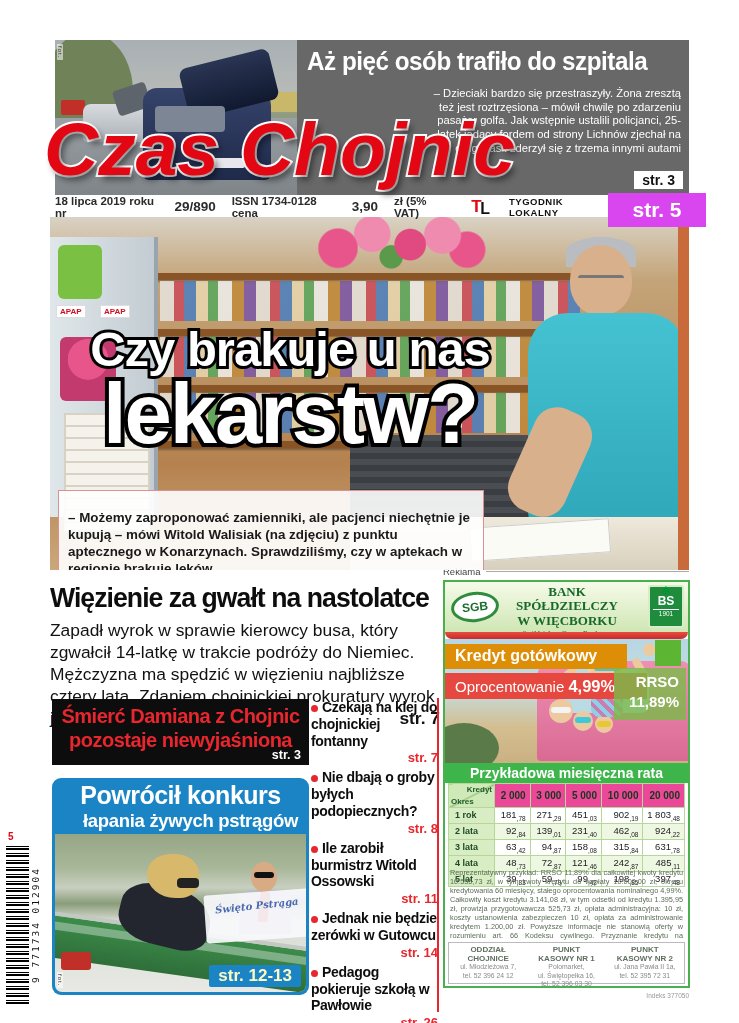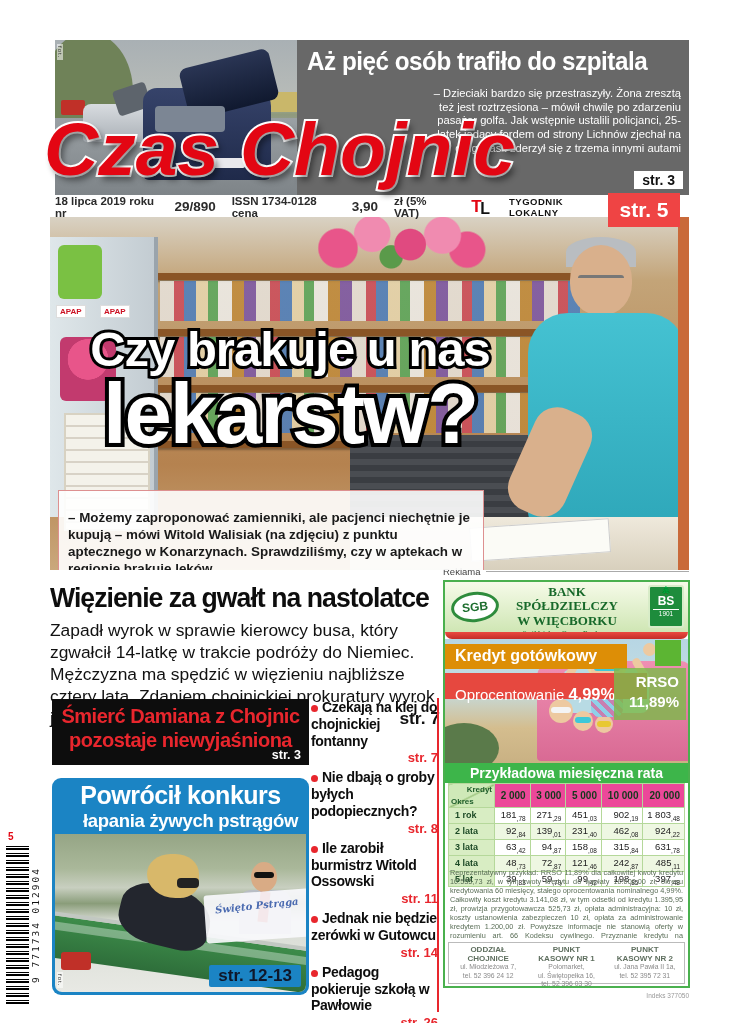--- a/index.html
+++ b/index.html
@@ -32,21 +32,21 @@
     -webkit-text-stroke:4px #ffffff; paint-order:stroke fill; text-shadow:4px 5px 6px rgba(0,0,0,.45); }
 
   .dateline { left:50px; top:196px; width:556px; height:21px; background:#fff; z-index:7; display:flex; align-items:center; gap:16px; padding-left:5px; color:#2b2b2b; }
   .dl-t1 { font-size:11.5px; font-weight:700; }
   .dl-big { font-size:13.5px; font-weight:900; }
   .tl-logo { position:relative; width:24px; height:18px; margin-left:6px; }
   .tl-t { position:absolute; left:0; top:0; color:#e30613; font-weight:900; font-size:17px; line-height:1; }
   .tl-l { position:absolute; left:9px; top:3px; color:#111; font-weight:900; font-size:16px; line-height:1; }
   .tl-label { font-size:9.5px; font-weight:900; letter-spacing:.5px; color:#111; }
 
-  .str5-box { left:608px; top:193px; width:72px; height:34px; background:#ef4444; color:#fff; font-weight:900; font-size:21px; display:flex; align-items:center; justify-content:center; z-index:9; }
+  .str5-box { left:608px; top:193px; width:98px; height:34px; background:#d946ef; color:#fff; font-weight:900; font-size:21px; display:flex; align-items:center; justify-content:center; z-index:9; }
 
   
   .main-photo { left:50px; top:217px; width:639px; height:353px; overflow:hidden; background:linear-gradient(#d9d2c4 0%,#c3a478 18%,#b5824f 70%,#caa87c 100%); }
   .shelf-row { position:absolute; left:110px; width:420px; height:40px; background:repeating-linear-gradient(90deg,#e8e4de 0 14px,#cc4a5a 14px 24px,#4a7ec0 24px 36px,#e8d8b0 36px 48px,#58a85c 48px 58px,#f0f0ee 58px 72px,#c08a3a 72px 84px,#7a55a8 84px 96px); opacity:.85; }
   .shelf-bar { position:absolute; left:100px; width:440px; height:7px; background:#8a5526; box-shadow:0 2px 2px rgba(0,0,0,.3); }
   .fridge { left:0; top:20px; width:108px; height:280px; background:linear-gradient(90deg,#dfe7ea,#c3ccd2); border-right:4px solid #9aa4ac; }
   .fridge-green { left:8px; top:28px; width:44px; height:54px; background:#7ac143; border-radius:6px; }
   .fridge-pink { left:10px; top:120px; width:56px; height:64px; background:radial-gradient(circle at 50% 35%,#e8558a 0 40%,#c23a6e 41% 100%); border-radius:6px; }
   .apap-pack { background:#fff; color:#cc1122; font-weight:900; font-size:8px; padding:1px 3px; border:1px solid #ddd; }
   .menu-board { left:14px; top:196px; width:86px; height:118px; background:#f4f2ea; border:2px solid #d8d2c2;
@@ -97,21 +97,21 @@
   .woman-hair { position:absolute; left:34px; top:6px; width:52px; height:44px; background:#d8b86a; border-radius:50% 50% 40% 60%; }
   .woman-glasses { position:absolute; left:64px; top:30px; width:22px; height:10px; background:#222; border-radius:4px; }
   .woman-body { position:absolute; left:6px; top:38px; width:92px; height:60px; background:#23262e; border-radius:40% 50% 30% 40%; transform:rotate(14deg); }
   .man2-head { position:absolute; left:196px; top:28px; width:26px; height:30px; background:#d9ab85; border-radius:50%; }
   .man2-glasses { position:absolute; left:199px; top:38px; width:20px; height:6px; background:#111; border-radius:3px; }
   .man2-shirt { position:absolute; left:184px; top:56px; width:52px; height:44px; background:#b8bdc4; border-radius:12px 12px 0 0; }
   .man2-lanyard { position:absolute; left:204px; top:58px; width:10px; height:30px; background:#c03028; transform:rotate(6deg); }
   .trout-banner { position:absolute; left:150px; top:58px; width:105px; height:48px; background:rgba(248,248,252,.92); transform:rotate(-4deg); border-radius:3px; }
   .trout-banner span { display:block; margin-top:8px; text-align:center; font-style:italic; font-size:10px; color:#4a6ab0; font-weight:700; font-family:"DejaVu Serif", serif; transform:rotate(-2deg); }
   .red-bucket { position:absolute; left:6px; top:118px; width:30px; height:18px; background:#c03028; border-radius:3px; }
-  .str1213 { position:absolute; right:5px; bottom:5px; background:#1b84c4; color:#0f172a; font-size:17px; font-weight:900; padding:1px 9px; border-radius:2px; }
+  .str1213 { position:absolute; right:5px; bottom:5px; background:#1b84c4; color:#fef9c3; font-size:17px; font-weight:900; padding:1px 9px; border-radius:2px; }
 
   
   .bullets { left:311px; top:699px; width:127px; }
   .bullet-item { margin-bottom:4px; }
   .b-text { font-size:14px; font-weight:800; color:#0d0d0d; line-height:1.2; letter-spacing:-0.3px; }
   .dot { display:inline-block; width:7px; height:7px; border-radius:50%; background:#e8262d; margin-right:4px; }
   .b-page { text-align:right; color:#e8262d; font-size:13px; font-weight:700; margin-top:1px; margin-bottom:4px; }
   .red-vline { left:437px; top:698px; width:2px; height:314px; background:#e8262d; }
 
   
@@ -136,21 +136,21 @@
   .ad-car { position:absolute; left:92px; top:22px; width:154px; height:100px; background:linear-gradient(#ef8fb2,#d96a94); border-radius:16px 10px 4px 4px; }
   .ad-car-window { position:absolute; left:118px; top:30px; width:86px; height:44px; background:#b8dbe4; border-radius:8px; }
   .head { position:absolute; border-radius:50%; background:#edc9a0; }
   .sun { position:absolute; height:6px; border-radius:3px; }
   .girl-hair { position:absolute; left:142px; top:6px; width:40px; height:34px; background:#e8d9a0; border-radius:50% 50% 40% 40%; }
   .girl-body { position:absolute; left:146px; top:44px; width:32px; height:34px; background:repeating-linear-gradient(45deg,#c87fb0 0 4px,#8fd0e8 4px 8px); border-radius:8px; }
   .hand { position:absolute; width:13px; height:13px; border-radius:50%; background:#edc9a0; }
   .arm { position:absolute; width:8px; height:26px; background:#edc9a0; border-radius:4px; }
 
   .ad-orange { position:absolute; left:0; top:62px; width:182px; height:25px; background:#dd8e06; color:#fff; font-size:16px; font-weight:700; padding:3px 0 0 10px; z-index:3; }
-  .ad-red { position:absolute; left:0; top:91px; width:202px; height:26px; background:#e6483f; color:#fff; font-size:15px; padding:12px 0 0 10px; z-index:3; }
+  .ad-red { position:absolute; left:0; top:91px; width:202px; height:26px; background:#e6483f; color:#fff; font-size:15px; padding:4px 0 0 10px; z-index:3; }
   .ad-red b { font-size:16.5px; font-weight:900; }
   .ad-greensq { position:absolute; right:7px; top:58px; width:26px; height:26px; background:#5cb533; z-index:2; }
   .ad-rrso { position:absolute; right:2px; top:86px; width:72px; height:52px; background:rgba(125,185,75,.82); color:#fff; text-align:right; padding:4px 7px 0 0; z-index:3; font-weight:700; font-size:15px; line-height:1.35; }
 
   .ad-table-title { position:absolute; left:0; top:181px; width:243px; height:20px; background:#3db54a; color:#fff; font-size:14px; font-weight:700; text-align:center; line-height:20px; }
   .ad-table { position:absolute; left:3px; top:201px; width:237px; border-collapse:collapse; }
   .ad-table th, .ad-table td { border:1px solid #b5d89a; }
   .corner-cell { position:relative; width:46px; height:24px; background:linear-gradient(to bottom right, transparent 48%, #9cc47e 48% 52%, transparent 52%), #cfe9b8; }
   .corner-top { position:absolute; right:2px; top:1px; font-size:8px; font-weight:700; color:#1d5c2a; }
   .corner-bottom { position:absolute; left:2px; bottom:1px; font-size:8px; font-weight:700; color:#1d5c2a; }

